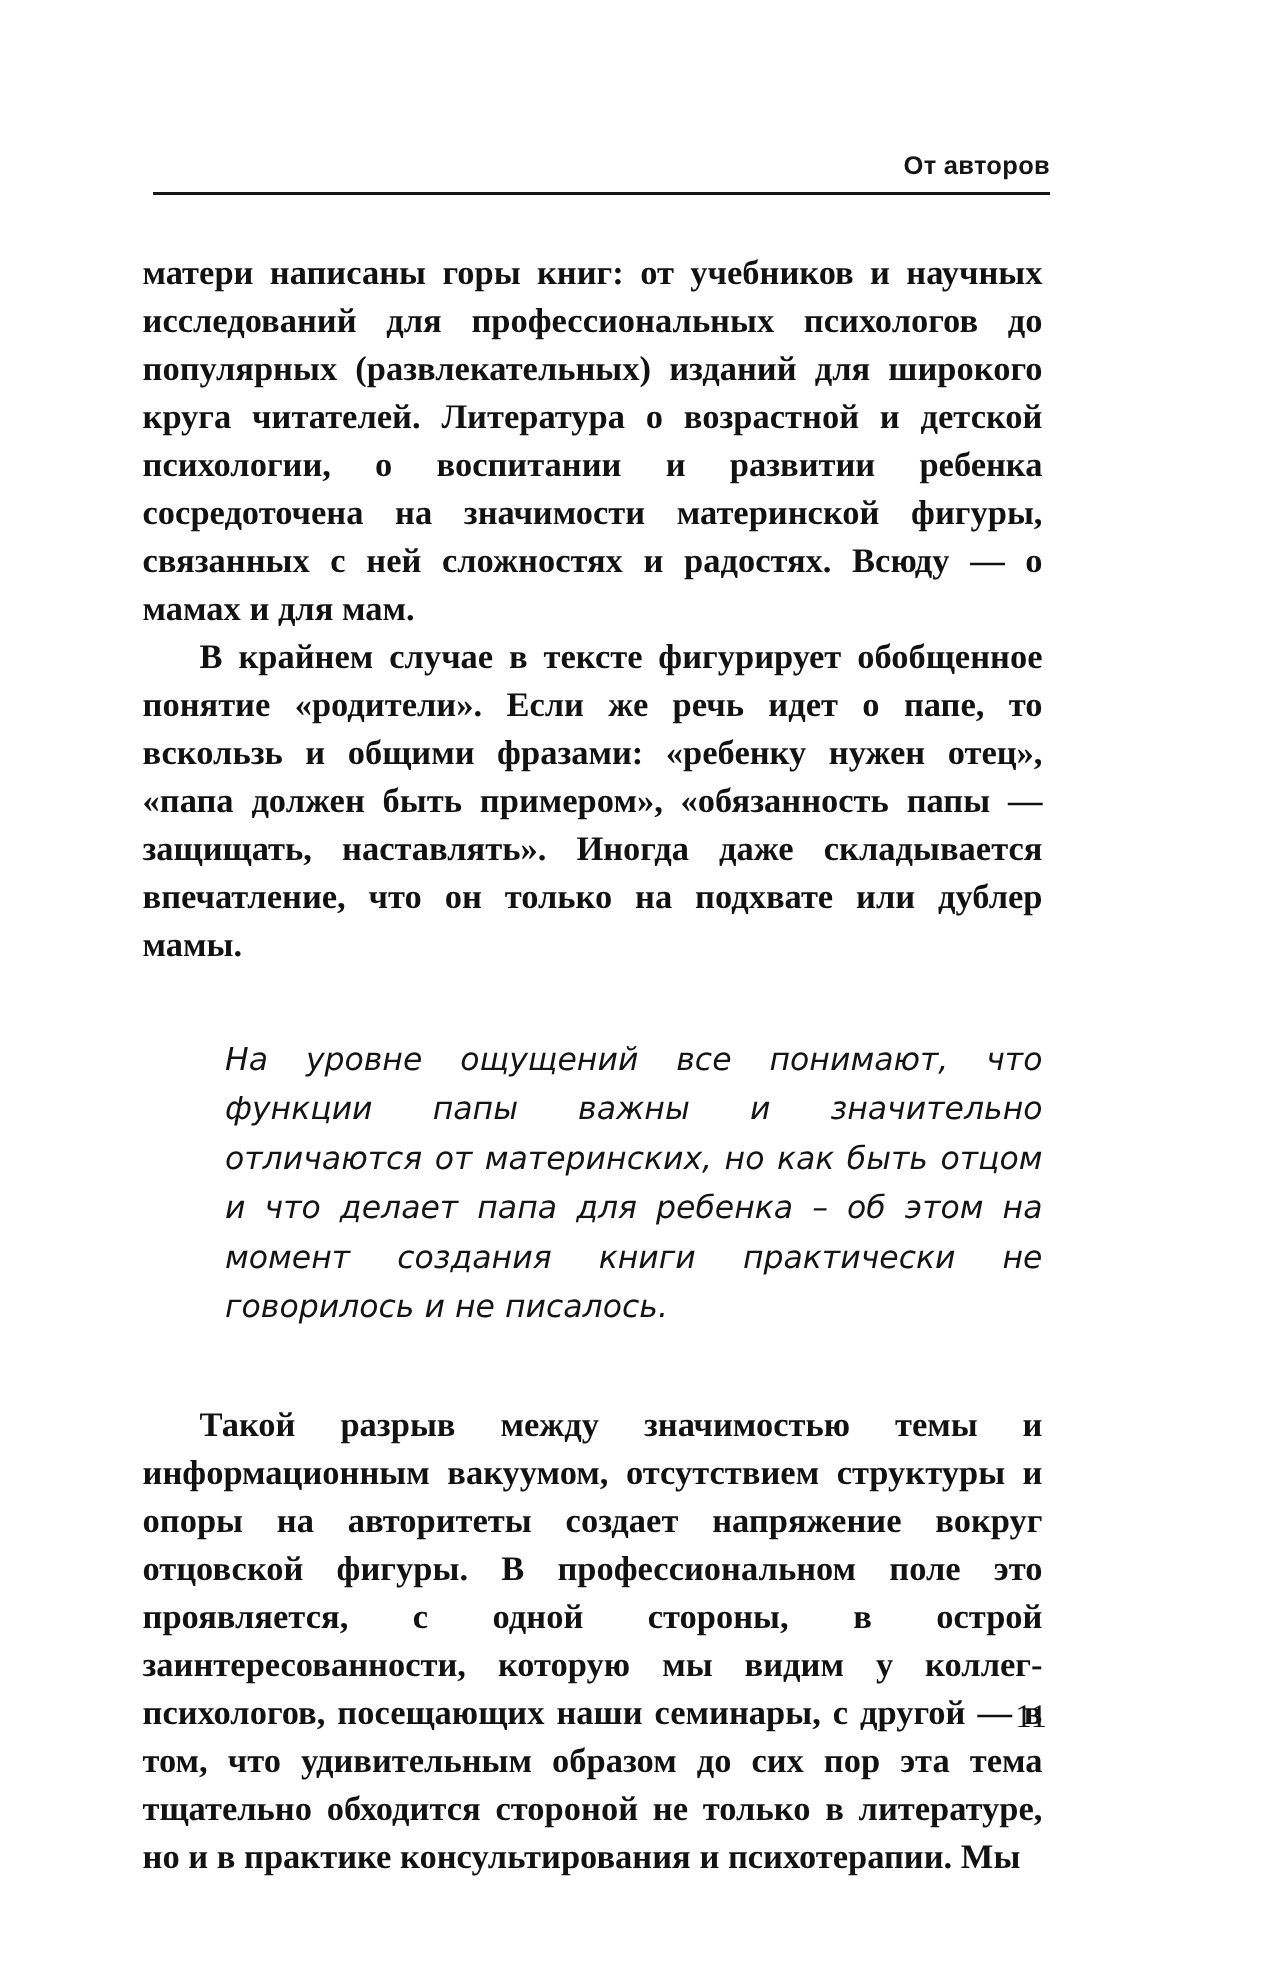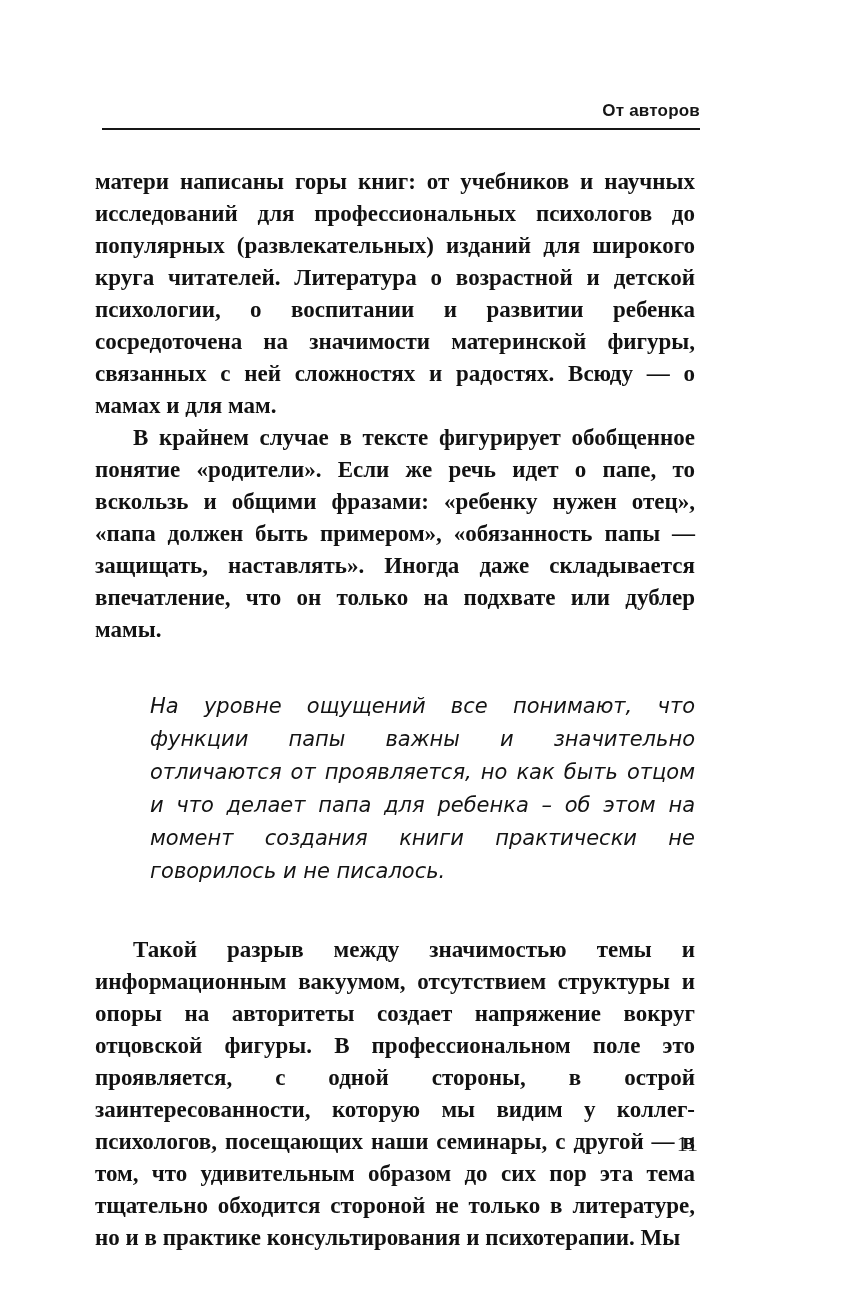--- a/index.html
+++ b/index.html
@@ -75,21 +75,21 @@
 <div class="page">
 
   <div class="running-header">От авторов</div>
 
   <div class="body-text">
 
     <p>матери написаны горы книг: от учебников и научных исследований для профессиональных психологов до популярных (развлекательных) изданий для широкого круга читателей. Литература о возрастной и детской психологии, о воспитании и развитии ребенка сосредоточена на значимости материнской фигуры, связанных с ней сложностях и радостях. Всюду — о мамах и для мам.</p>
 
     <p class="indent">В крайнем случае в тексте фигурирует обобщенное понятие «родители». Если же речь идет о папе, то вскользь и общими фразами: «ребенку нужен отец», «папа должен быть примером», «обязанность папы — защищать, наставлять». Иногда даже складывается впечатление, что он только на подхвате или дублер мамы.</p>
 
-    <div class="quote-block">На уровне ощущений все понимают, что функции папы важны и значительно отличаются от проявляется, но как быть отцом и что делает папа для ребенка – об этом на момент создания книги практически не говорилось и не писалось.</div>
+    <div class="quote-block">На уровне ощущений все понимают, что функции папы важны и значительно отличаются от материнских, но как быть отцом и что делает папа для ребенка – об этом на момент создания книги практически не говорилось и не писалось.</div>
 
     <p class="indent">Такой разрыв между значимостью темы и информационным вакуумом, отсутствием структуры и опоры на авторитеты создает напряжение вокруг отцовской фигуры. В профессиональном поле это проявляется, с одной стороны, в острой заинтересованности, которую мы видим у коллег-психологов, посещающих наши семинары, с другой — в том, что удивительным образом до сих пор эта тема тщательно обходится стороной не только в литературе, но и в практике консультирования и психотерапии. Мы</p>
 
   </div>
 
   <div class="page-number">11</div>
 
 </div>
 
 </body></html>

